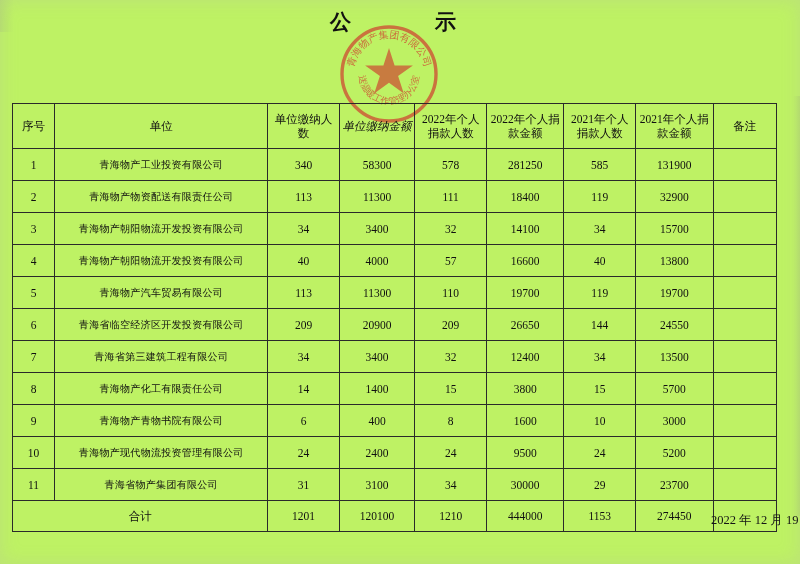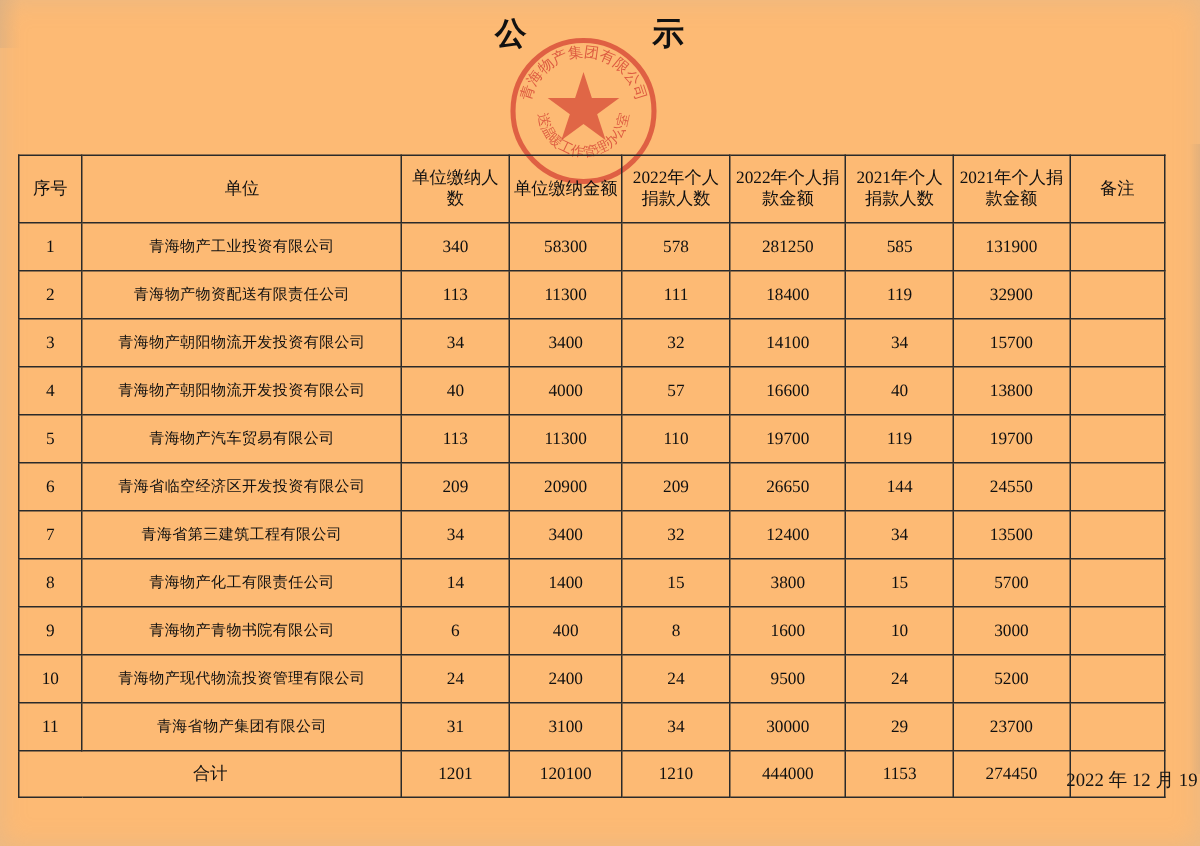--- a/index.html
+++ b/index.html
@@ -12,21 +12,21 @@
     background: #ffffff;
     font-family: "Liberation Serif", "DejaVu Serif", serif;
     overflow: hidden;
     position: relative;
   }
   .page {
     position: absolute;
     left: 0; top: 0;
     width: 800px;
     height: 564px;
-    background: #fdba74;
+    background: #bef264;
   }
   
   .page::before {
     content: "";
     position: absolute;
     left: 0; top: 0; right: 0; bottom: 0;
     box-shadow: inset 0 0 18px rgba(180,180,175,0.28);
     pointer-events: none;
   }
   .doc-title {
@@ -76,21 +76,21 @@
   }
   table.main thead th {
     height: 44px;
     font-weight: normal;
     font-size: 11.5px;
     padding: 0 2px;
   }
   .col-no      { width: 38px; }
   .col-unit    { width: 215px; }
   .col-c1      { width: 68px; }
-  .col-c2      { width: 72px; }
+  .col-c2      { width: 72px; font-style: italic; }
   .col-c3      { width: 68px; }
   .col-c4      { width: 74px; }
   .col-c5      { width: 68px; }
   .col-c6      { width: 74px; }
   .col-remark  { width: 60px; }
   td.unit-cell {
     text-align: center;
     font-size: 10px;
     letter-spacing: 0.3px;
   }

